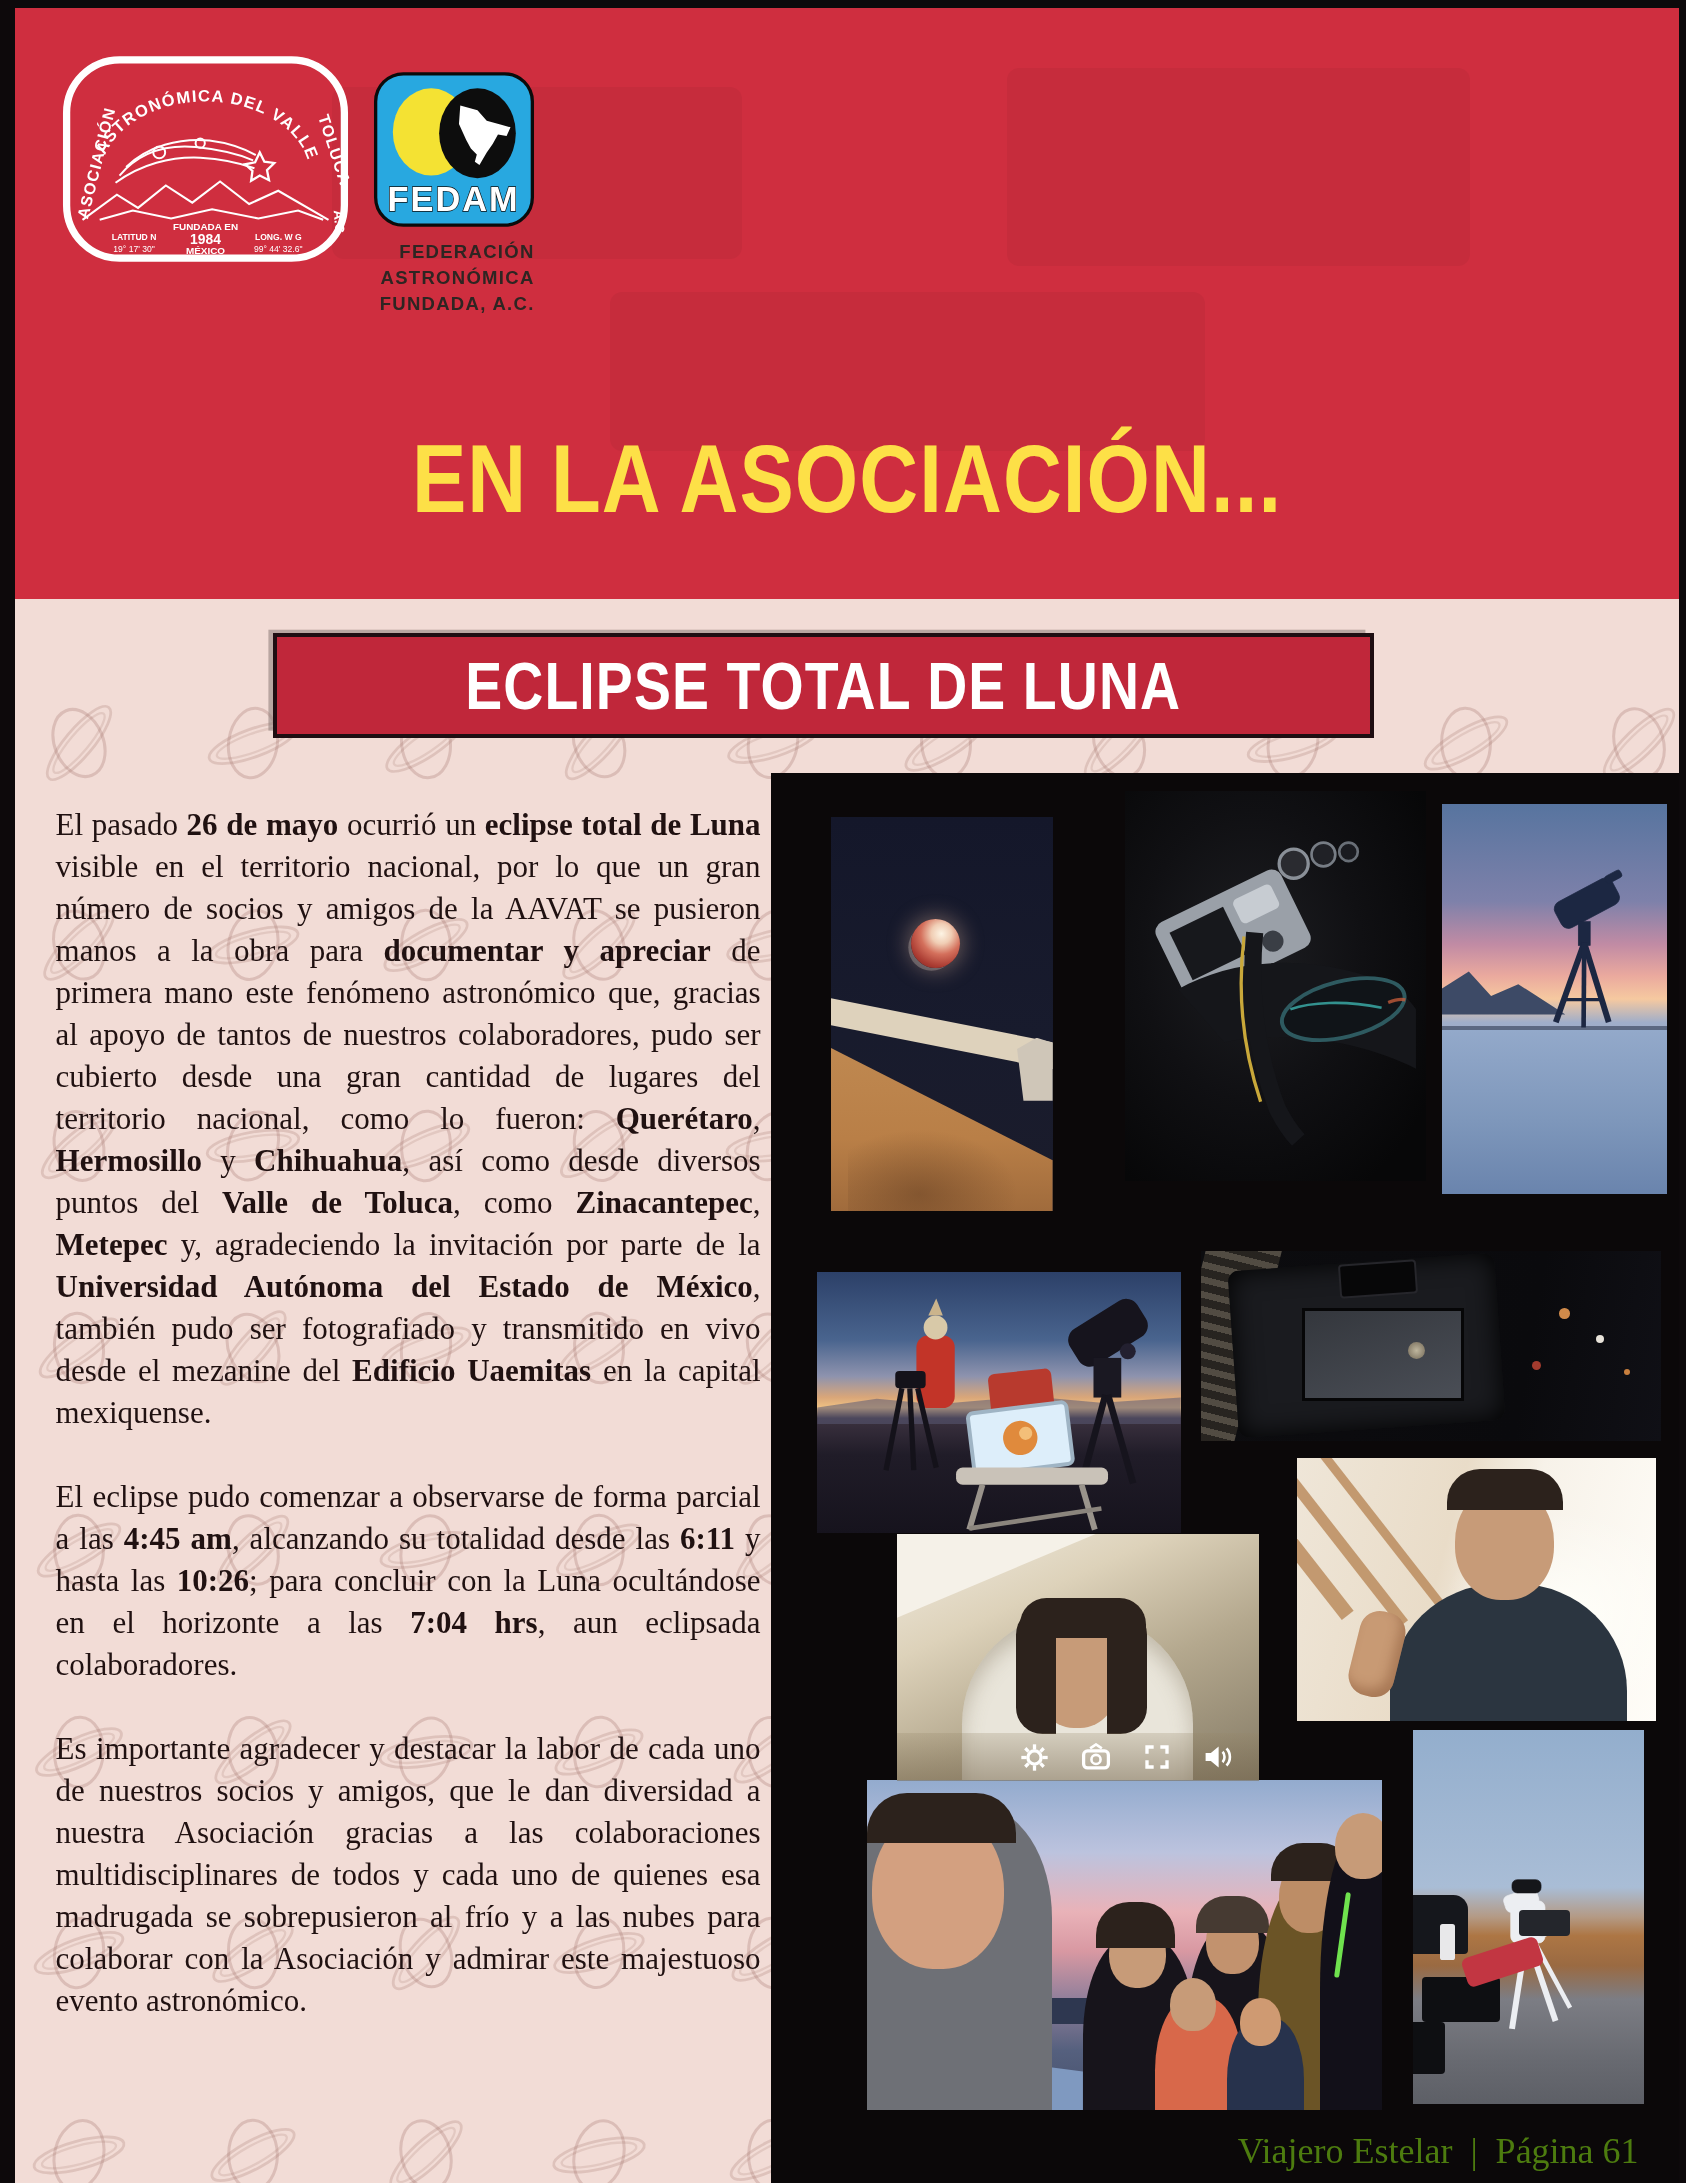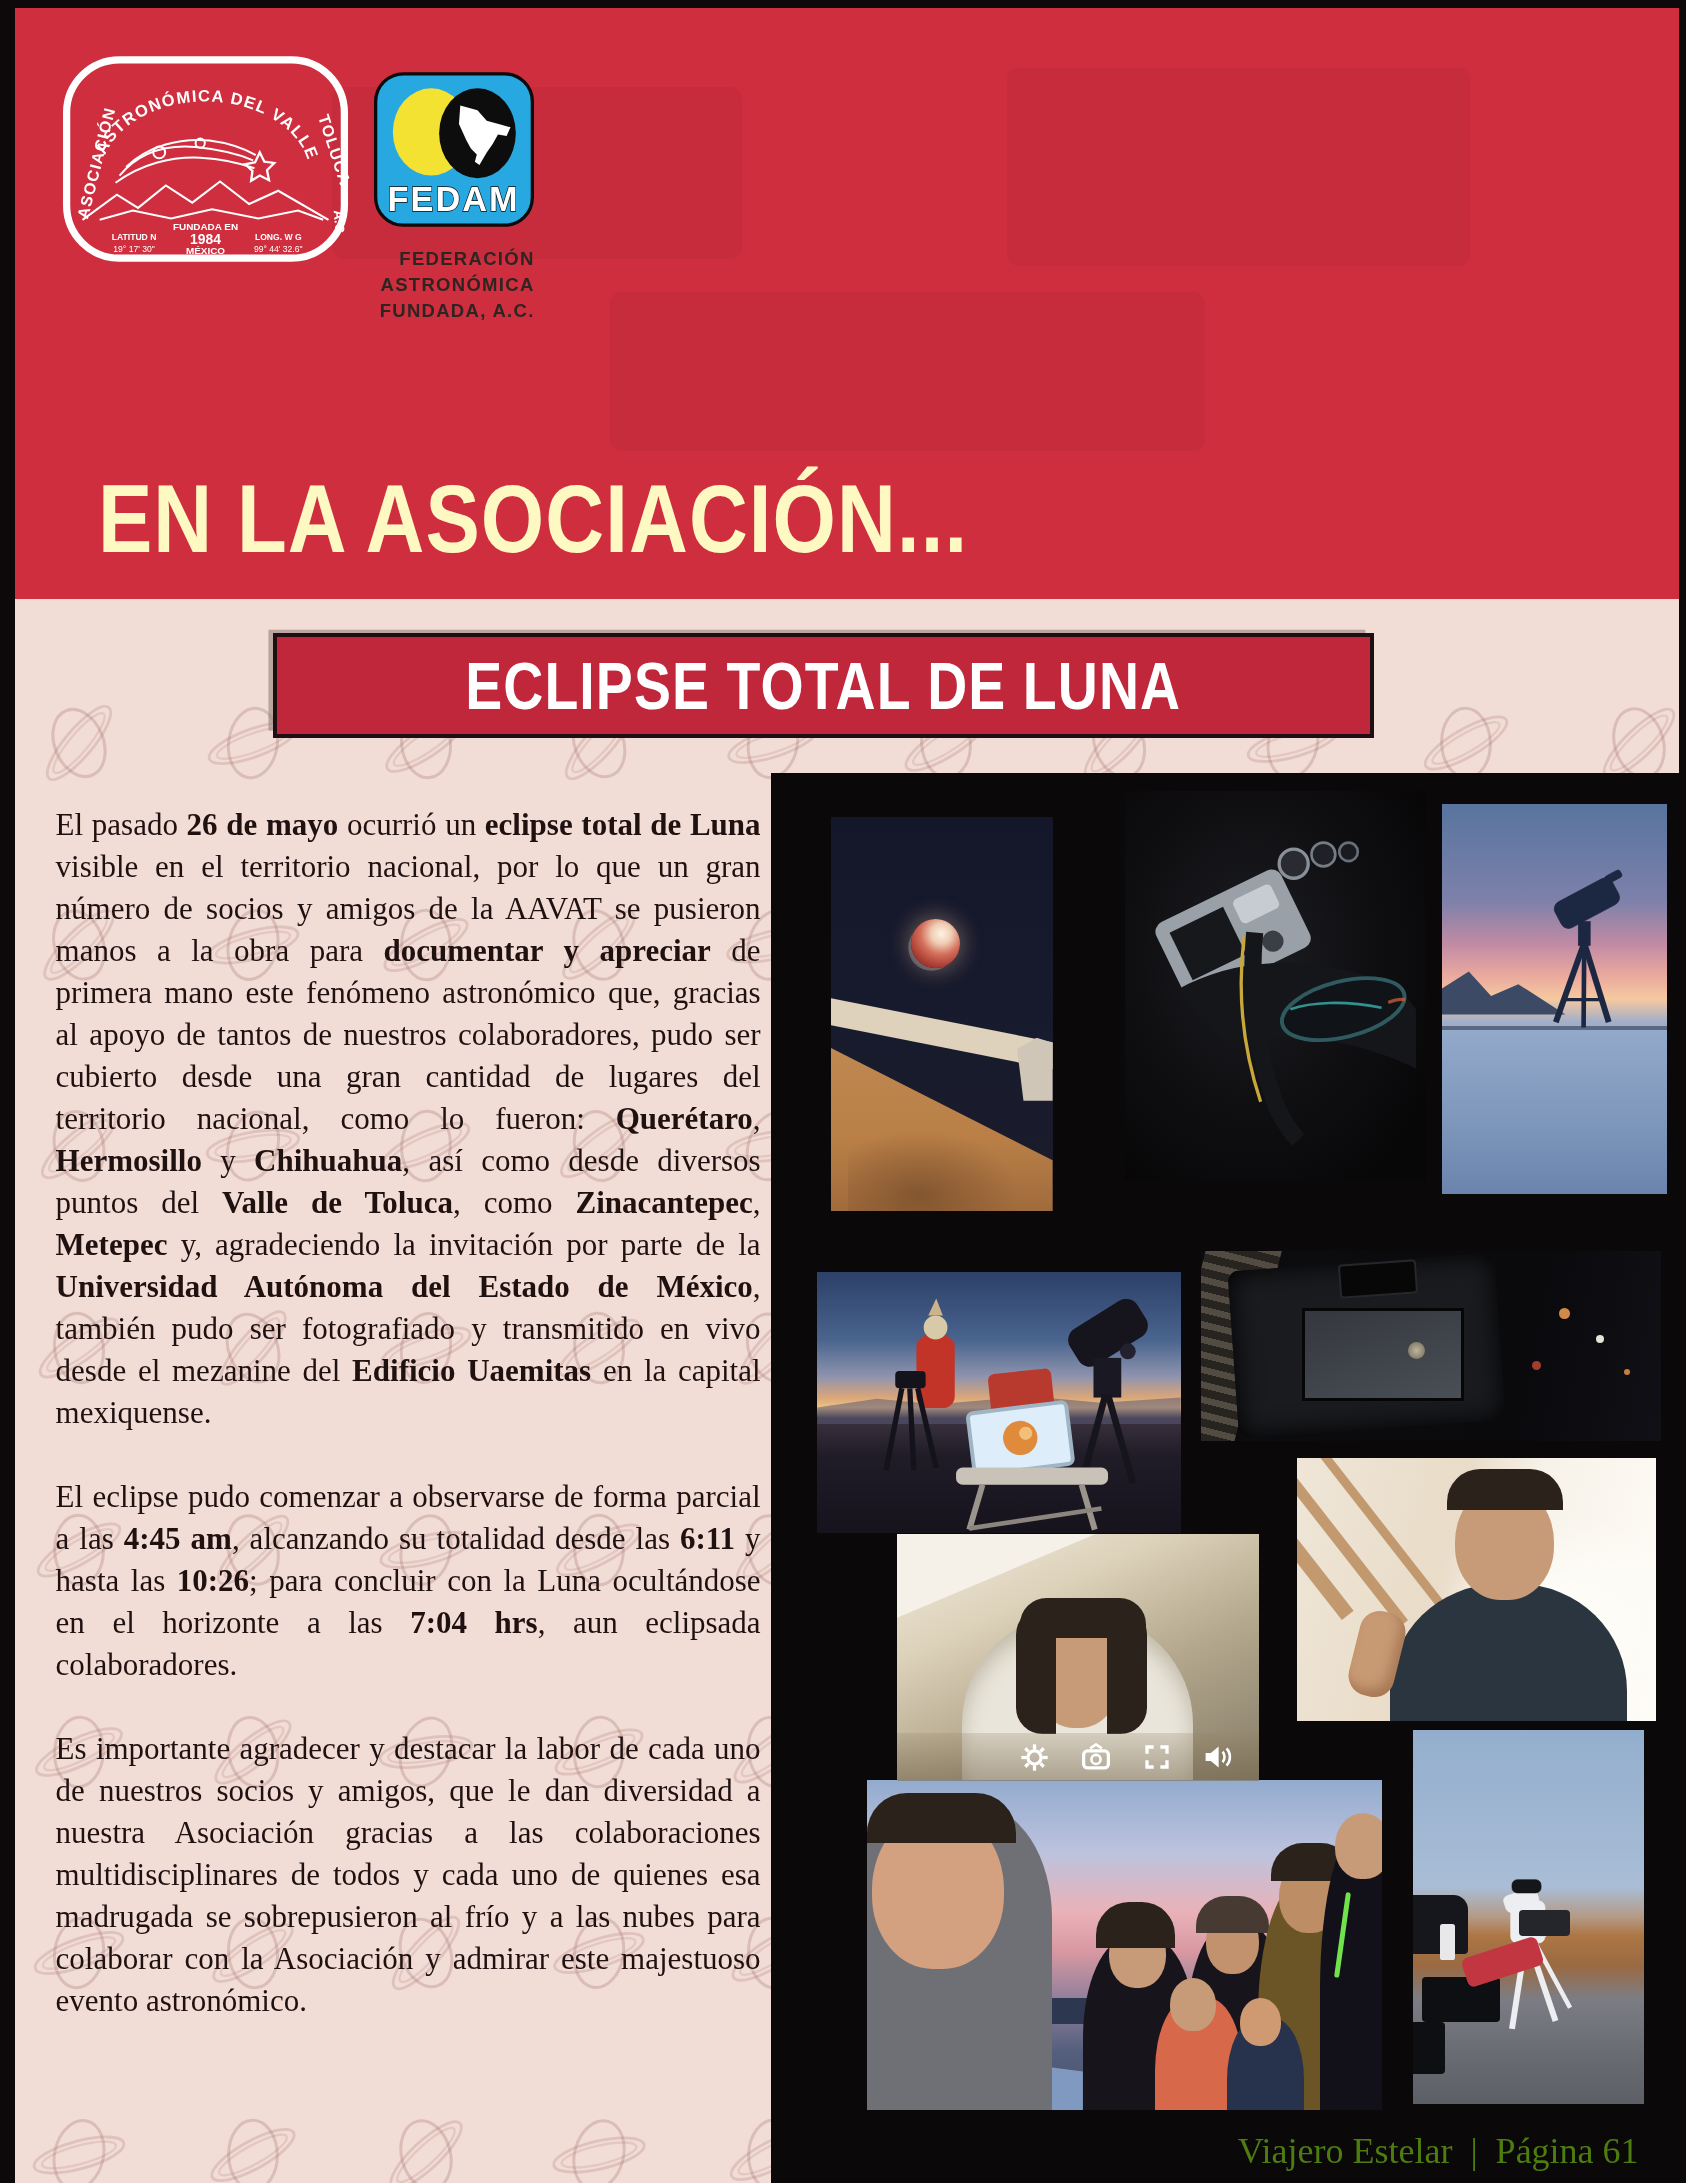--- a/index.html
+++ b/index.html
@@ -2,26 +2,26 @@
 <html style="font-size:10.6px"><head>
 <meta charset="utf-8">
 <style>
   html,body{margin:0;padding:0;background:#070508;}
   .page{position:relative;width:1687px;height:2183px;background:#0d090b;overflow:hidden;
         font-family:"Liberation Sans",sans-serif;}
   
   .header{position:absolute;left:14.6px;top:8px;width:1664px;height:591px;
           background:#cf2e3f;border-bottom:4.6px solid #2a0d12;}
   .smudge{position:absolute;background:rgba(0,0,0,0.045);border-radius:12px;}
-  .page-title{position:absolute;left:0;right:0;top:418px;color:#fef9c3;
-              font-weight:700;font-size:97px;line-height:1.1;letter-spacing:1.3px;white-space:nowrap;margin-top:40px;}
+  .page-title{position:absolute;left:0;right:0;top:418px;text-align:center;color:#fde047;
+              font-weight:700;font-size:97px;line-height:1.1;letter-spacing:1.3px;white-space:nowrap;}
   .condense{display:inline-block;transform:scaleX(.84);transform-origin:center;}
   .seal{position:absolute;left:45px;top:45px;}
   .fedam{position:absolute;left:358px;top:63px;width:162px;text-align:right;}
-  .fedam-caption{margin-top:16px;font-weight:700;font-size:18.5px;line-height:26px;
+  .fedam-caption{margin-top:9px;font-weight:700;font-size:18.5px;line-height:26px;
                  color:#2e2522;letter-spacing:1.3px;}
   
   .body-pink{position:absolute;left:14.6px;top:599px;width:1664px;height:1585px;
              background:#f2dcd6;overflow:hidden;}
   .watermark{position:absolute;inset:0;z-index:0;}
   .saturn{position:absolute;}
   
   .banner{position:absolute;left:258px;top:34px;width:1093px;height:97px;z-index:2;
           background:#c0273a;border:4px solid #1f0e12;
           box-shadow:-6.6px -5.3px 0 -2px rgba(138,122,118,.55);

